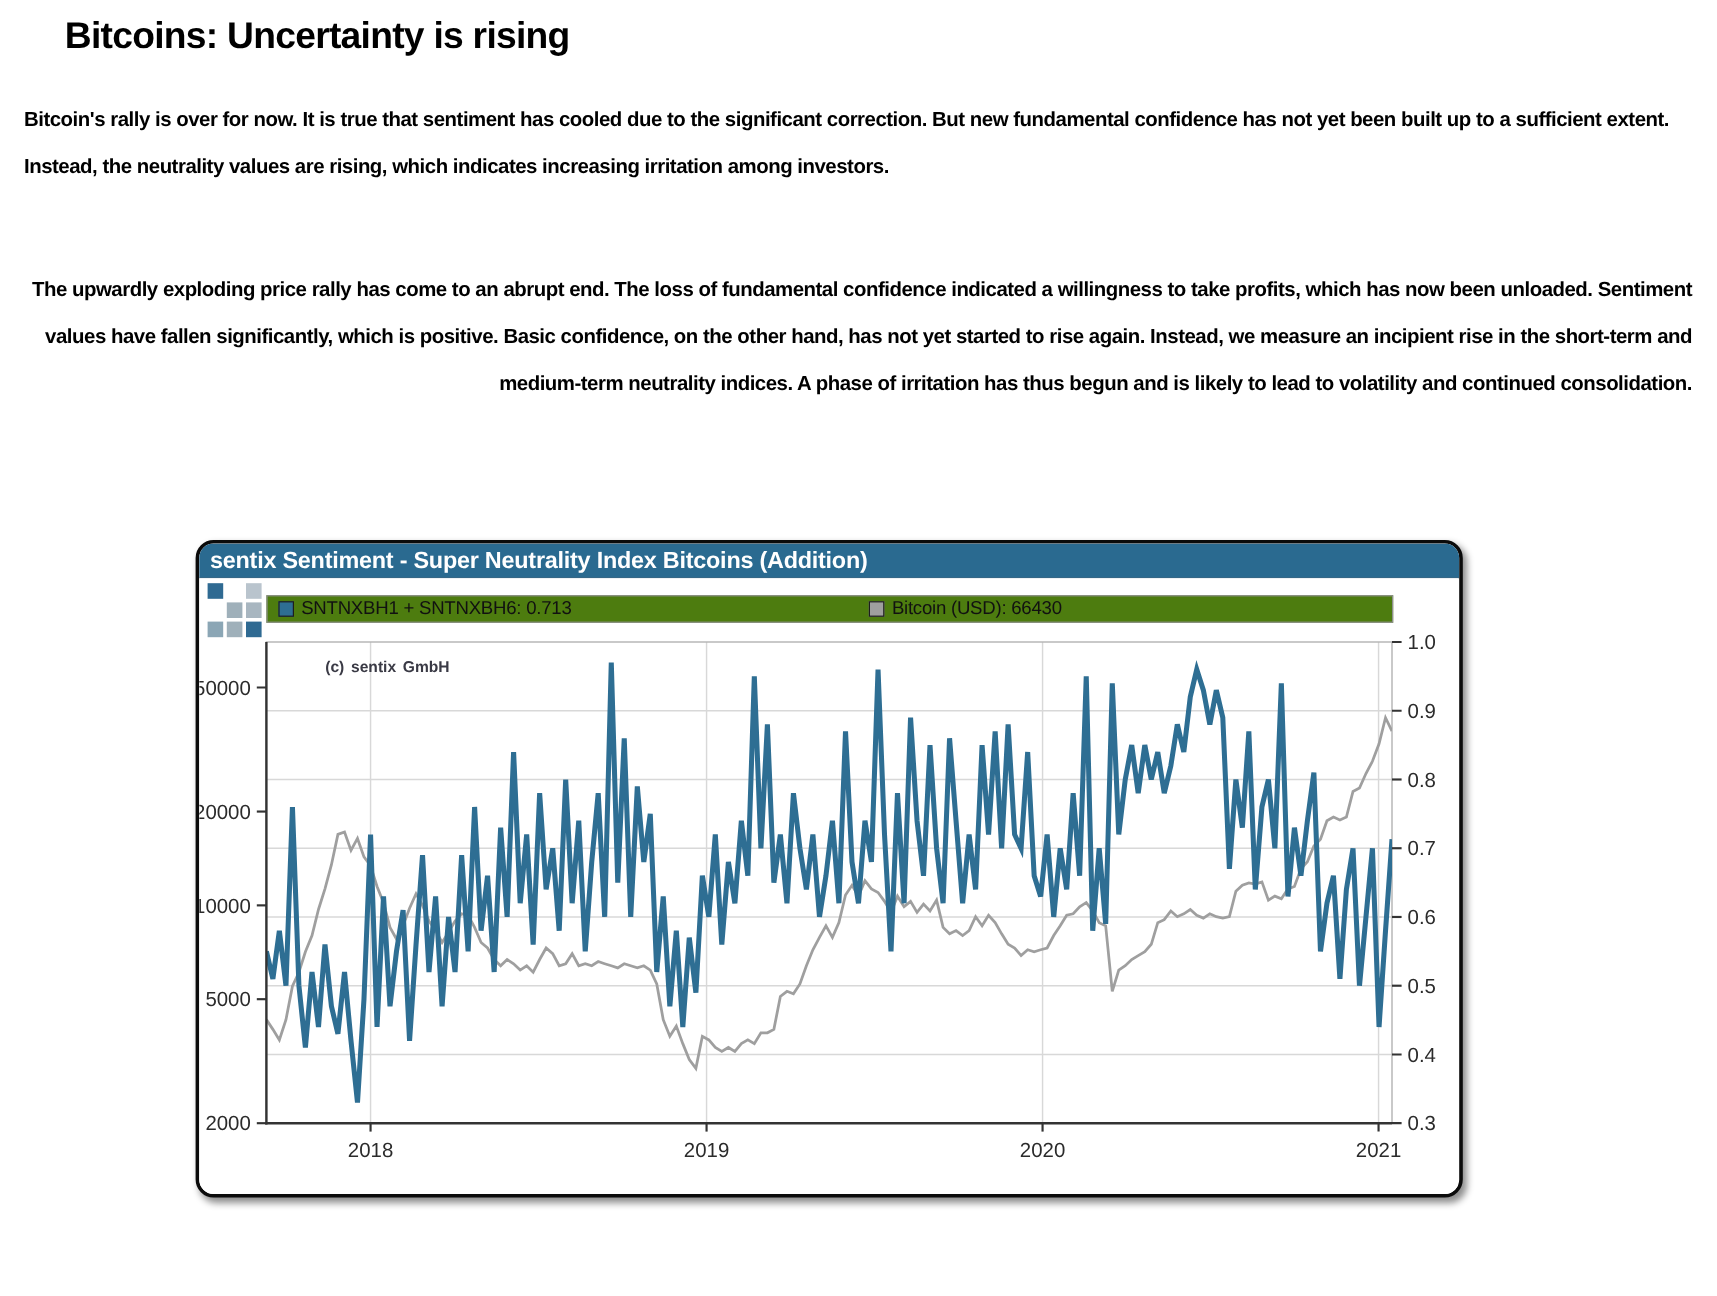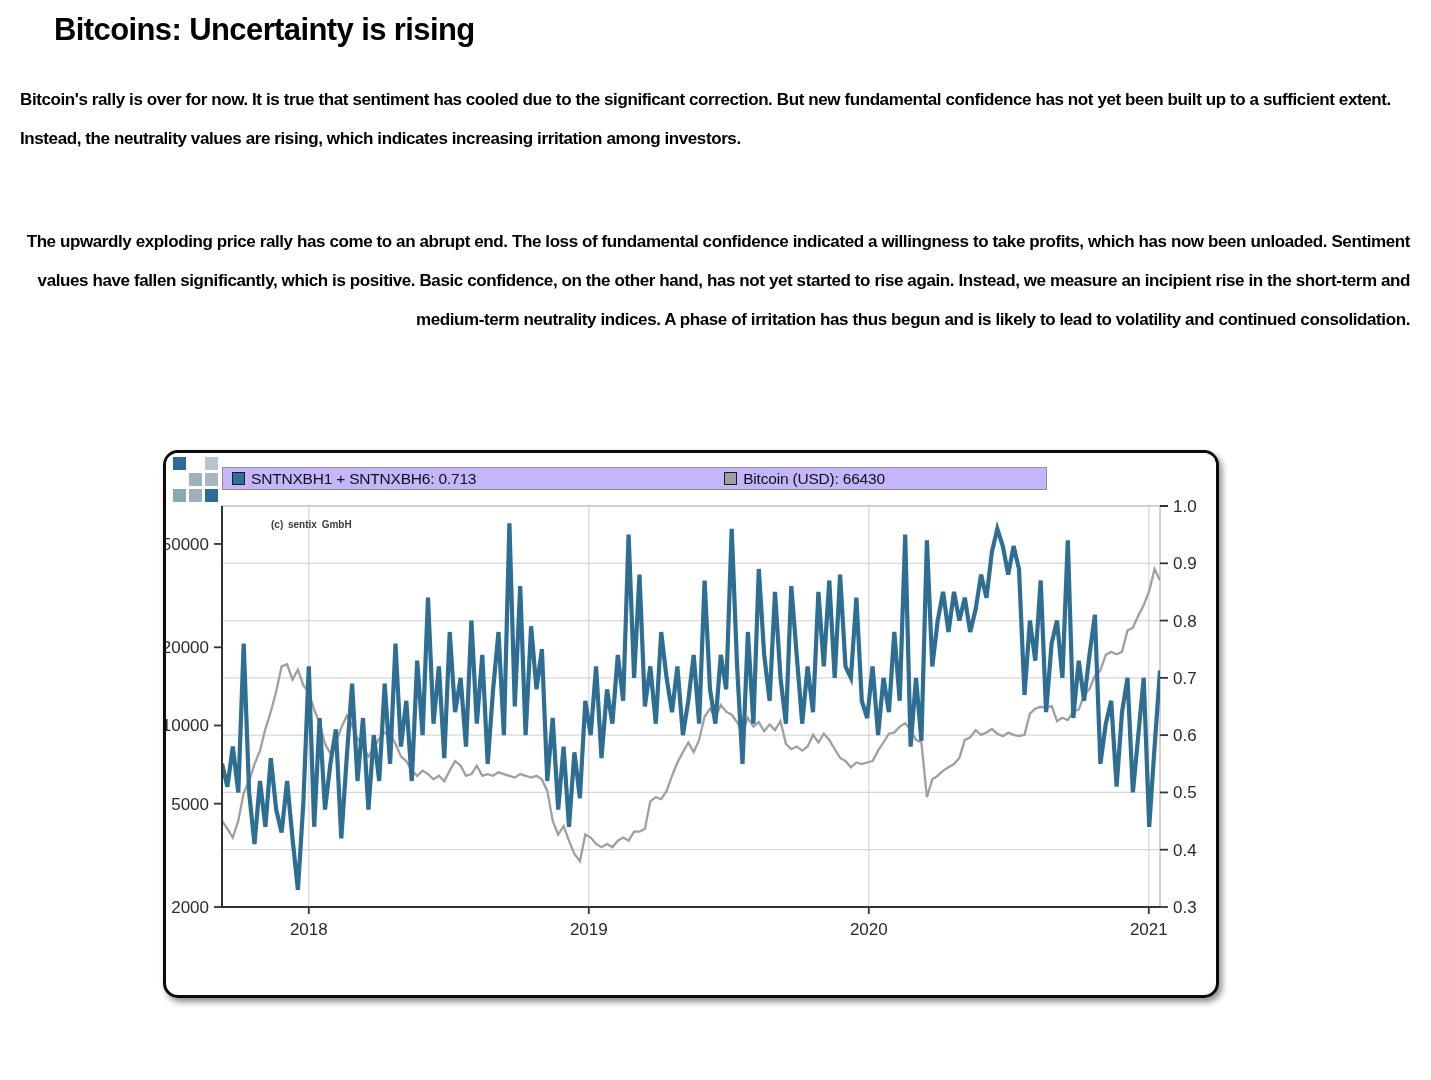--- a/index.html
+++ b/index.html
@@ -21,47 +21,50 @@
                   border-radius:11px 11px 0 0; display:flex; align-items:center; }
   .chart-header span { color:#ffffff; font-weight:700; font-size:19.5px; letter-spacing:-0.2px;
                        padding-left:9px; }
   .chart-body { position:relative; width:1049px; height:514px; background:#fff; }
 
   .logo { position:absolute; left:7px; top:4px; width:48px; height:48px;
           display:grid; grid-template-columns:repeat(3,13px); grid-template-rows:repeat(3,13px);
           gap:3px; }
   .logo .sq { width:13px; height:13px; }
 
-  .legend { position:absolute; left:56px; top:14px; width:825px; height:23px;
-            background:#c4b5fd; border:1px solid #8f8f8f; display:flex; align-items:center; }
+  .legend { position:absolute; left:56px; top:14px; width:939px; height:23px;
+            background:#4d7c0f; border:1px solid #8f8f8f; display:flex; align-items:center; }
   .legend-item { display:flex; align-items:center; margin-left:9px; }
   .legend-item.second { margin-left:248px; }
   .swatch { width:13px; height:13px; border:1.5px solid #1d1d1d; margin-right:6px; }
   .legend-label { font-size:15.5px; color:#111; letter-spacing:-0.2px; }
 
-  .watermark { position:absolute; left:105px; top:66px; font-size:10px; font-weight:700;
+  .watermark { position:absolute; left:105px; top:66px; font-size:13px; font-weight:700;
                color:#3a3a45; word-spacing:2px; }
 
   svg.plot { position:absolute; left:0; top:0; }
 
   .caption { position:absolute; left:163px; top:1022px; width:1056px; text-align:center;
              font-size:24px; font-weight:700; letter-spacing:-0.3px; }
   .caption span { white-space:pre-wrap; }
 </style>
 </head>
 <body>
 
 <div class="page">
 
   <h1 class="page-title">Bitcoins: Uncertainty is rising</h1>
 
   <p class="para lead">Bitcoin's rally is over for now. It is true that sentiment has cooled due to the significant correction. But new fundamental confidence has not yet been built up to a sufficient extent. Instead, the neutrality values are rising, which indicates increasing irritation among investors.</p>
   <p class="para body2">The upwardly exploding price rally has come to an abrupt end. The loss of fundamental confidence indicated a willingness to take profits, which has now been unloaded. Sentiment values have fallen significantly, which is positive. Basic confidence, on the other hand, has not yet started to rise again. Instead, we measure an incipient rise in the short-term and medium-term neutrality indices. A phase of irritation has thus begun and is likely to lead to volatility and continued consolidation.</p>
 
   <figure class="chart-box">
+    <div class="chart-header">
+      <span>sentix Sentiment - Super Neutrality Index Bitcoins (Addition)</span>
+    </div>
     <div class="chart-body">
       <div class="logo" id="logo">
           <div class="sq" style="background: rgb(47, 106, 146);"></div>
           <div class="sq"></div>
           <div class="sq" style="background: rgb(185, 196, 205);"></div>
           <div class="sq"></div>
           <div class="sq" style="background: rgb(159, 176, 186);"></div>
           <div class="sq" style="background: rgb(168, 182, 192);"></div>
           <div class="sq" style="background: rgb(139, 166, 181);"></div>
           <div class="sq" style="background: rgb(159, 176, 186);"></div>

